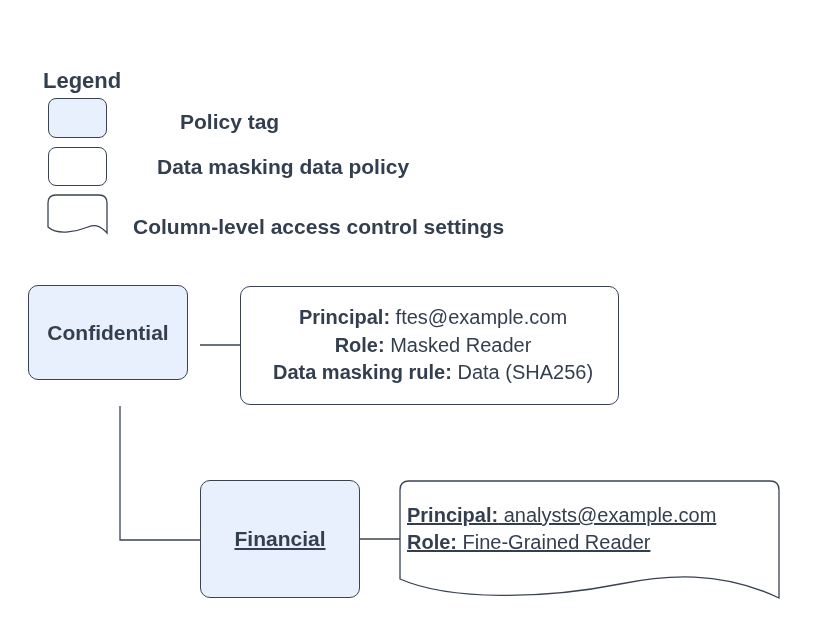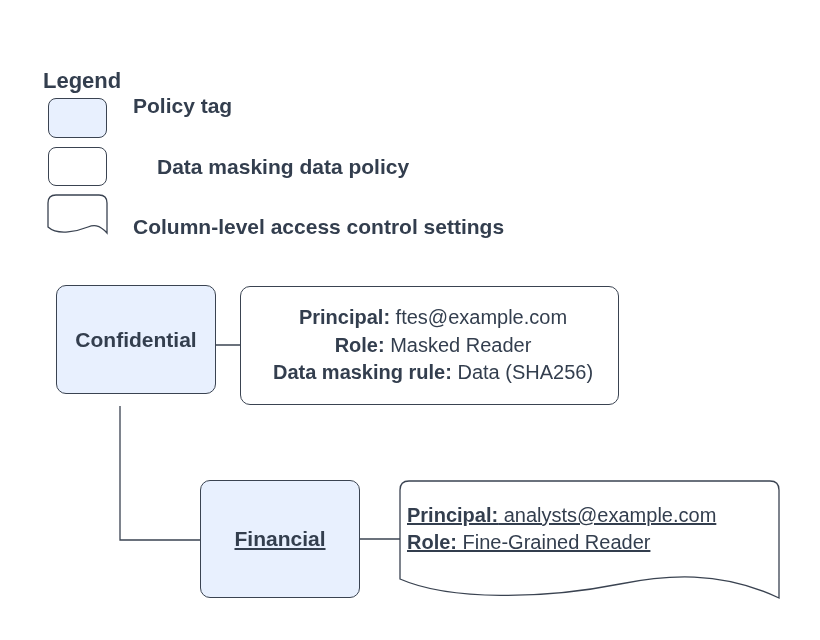--- a/index.html
+++ b/index.html
@@ -87,28 +87,28 @@
 
     <path class="connector" d="M 360 539 H 400"></path>
 
     <path class="shape-doc" d="M 400 579 L 400 490 Q 400 481 409 481 L 770 481 Q 779 481 779 490 L 779 598
              C 720 570 665 575 620 584 C 545 599 450 601 400 579 Z"></path>
   </svg>
 
   <div class="abs legend-title">Legend</div>
 
   <div class="abs swatch blue" style="left:48px; top:98px;"></div>
-  <div class="abs legend-label" style="top:93px;">Policy tag</div>
+  <div class="abs legend-label" style="top:109px;margin-left:47px;">Policy tag</div>
 
   <div class="abs swatch white" style="left:48px; top:147px; height:39px;"></div>
   <div class="abs legend-label" style="top:154px;margin-left:24px;">Data masking data policy</div>
 
   <div class="abs legend-label" style="top:214px;">Column-level access control settings</div>
 
-  <div class="abs node" style="left:56px; top:285px; height:109px;">
+  <div class="abs node" style="left:28px; top:285px; height:95px;">
     <span>Confidential</span>
   </div>
 
   <div class="abs policy-box" style="left:240px; top:286px; width:379px; height:119px;">
     <div>
       <span class="field-name">Principal:</span><span class="field-value"> ftes@example.com</span>
     </div>
     <div>
       <span class="field-name">Role:</span><span class="field-value"> Masked Reader</span>
     </div>

